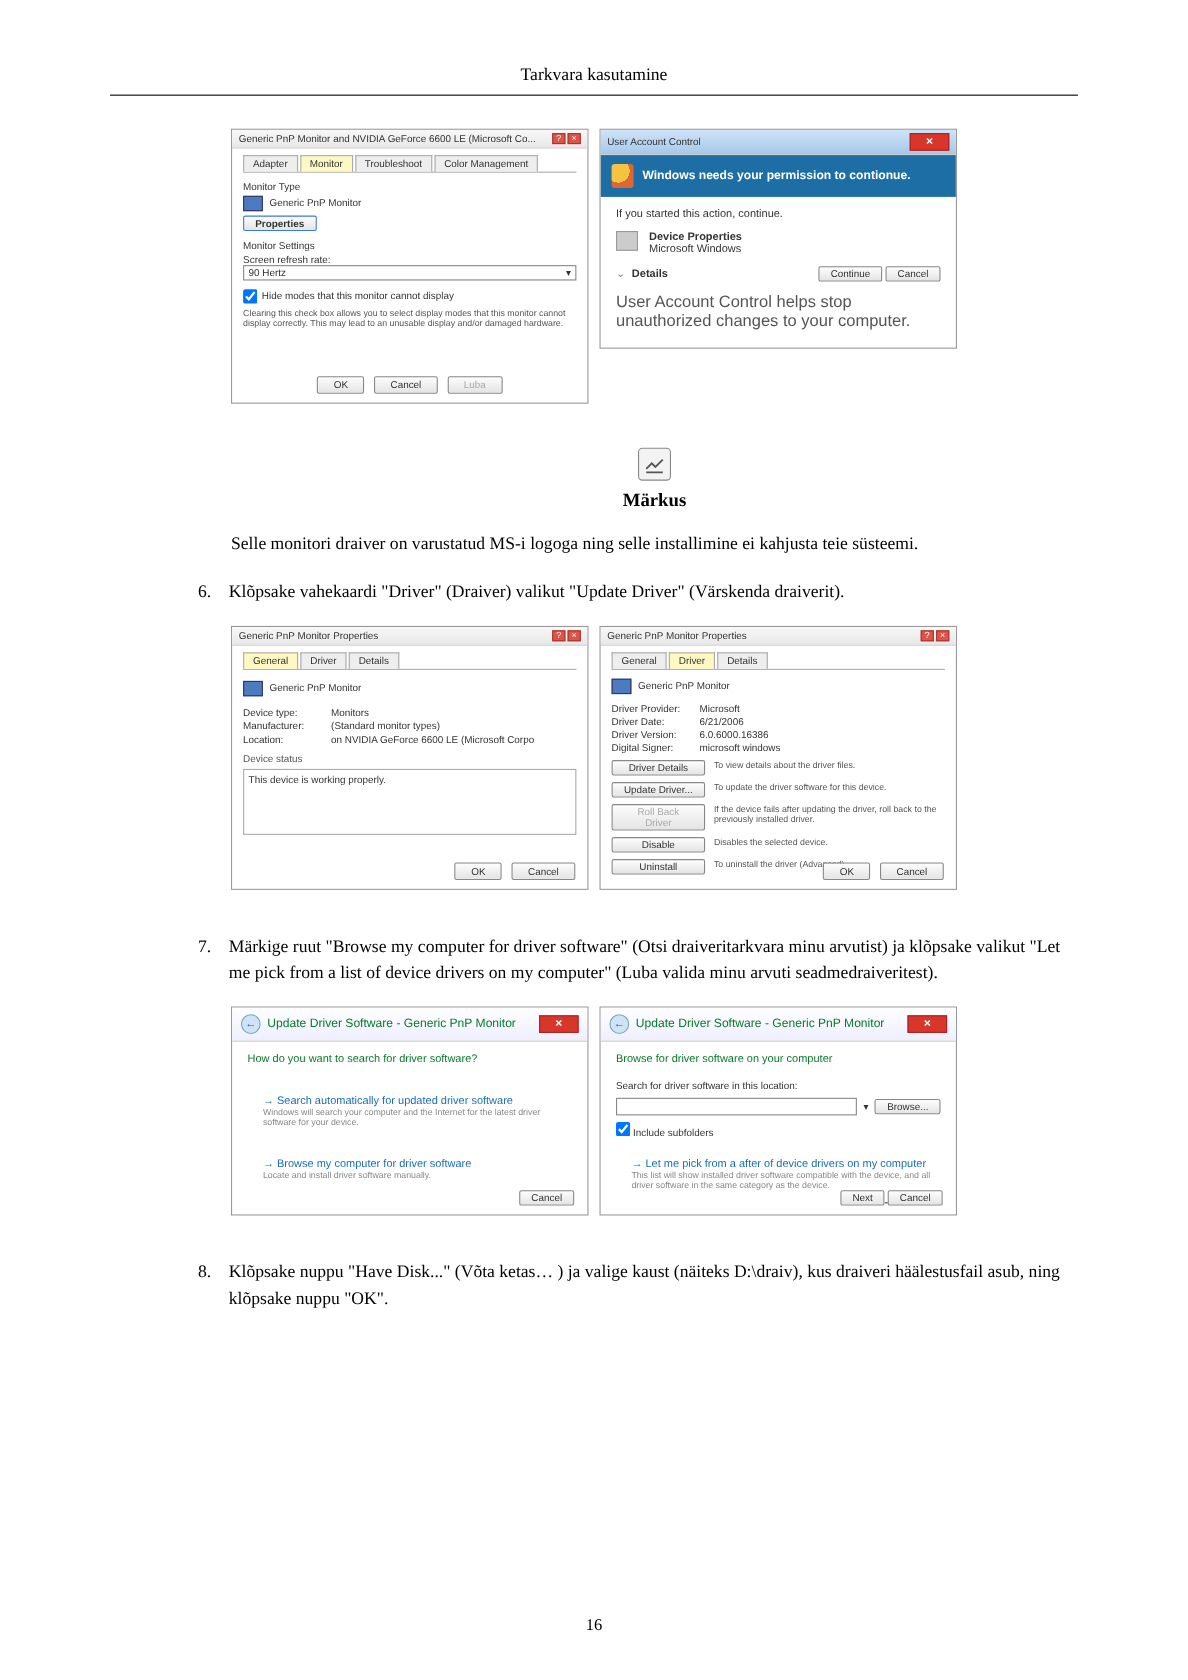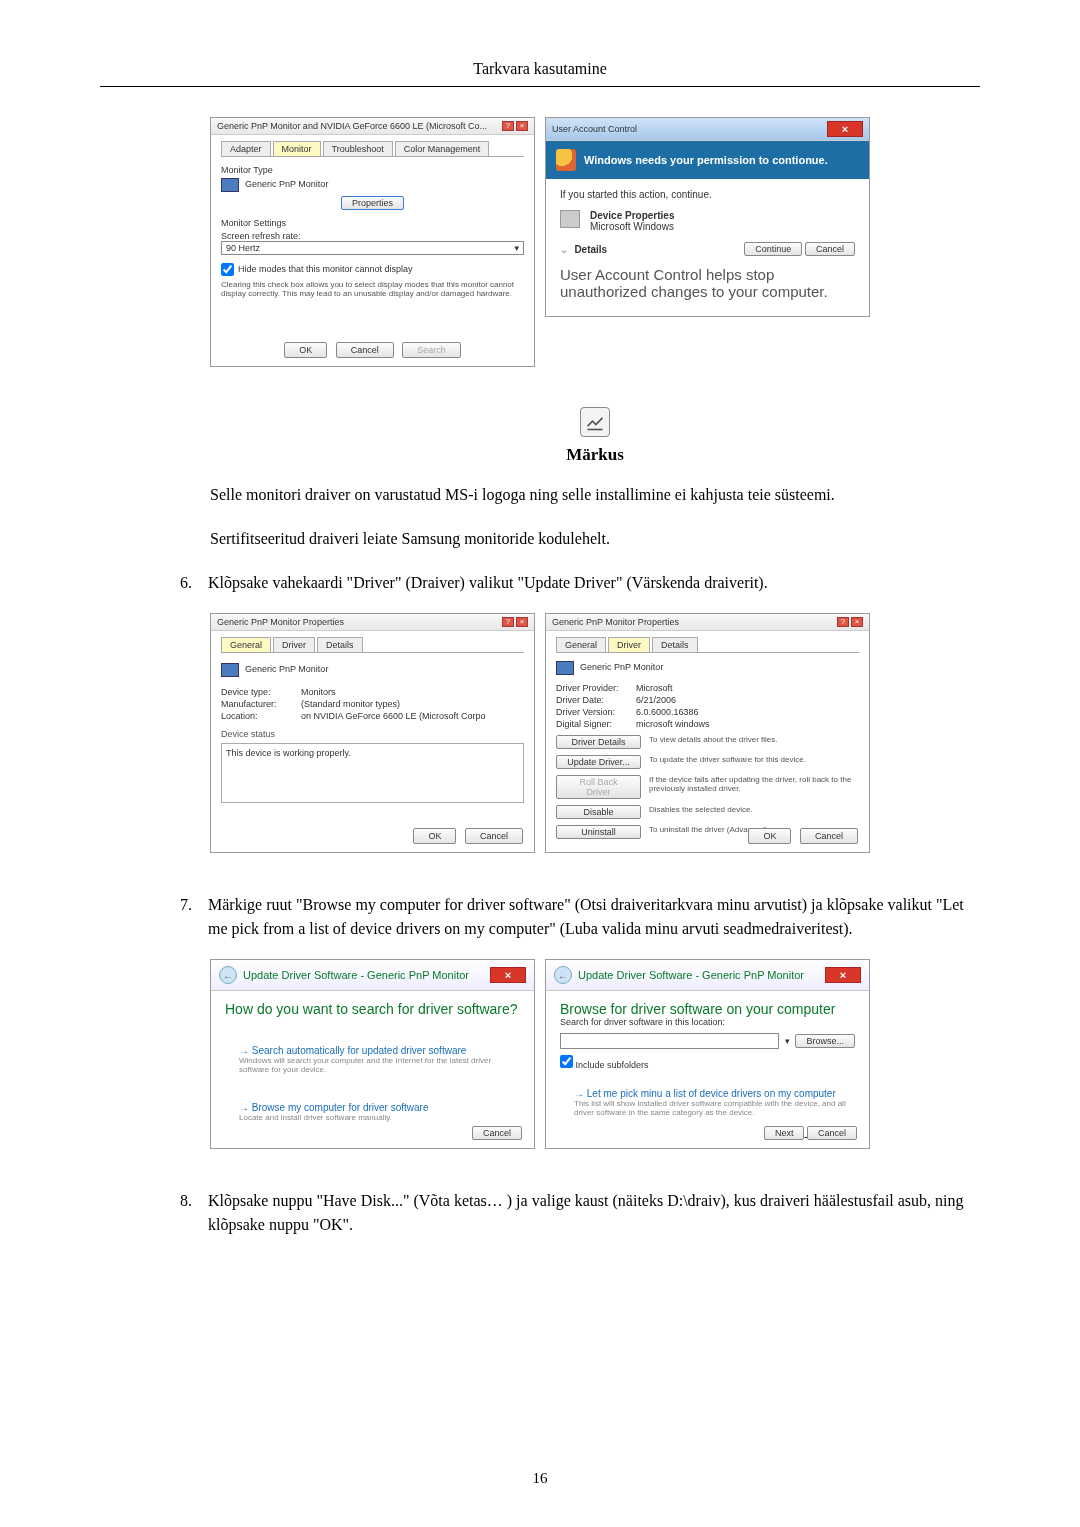--- a/index.html
+++ b/index.html
@@ -109,21 +109,21 @@
     .section-label { font-size:9px; color:#555; margin-top:8px; }
     .status-box { border:1px solid #aaa; height:60px; padding:4px; font-size:9px; margin-top:4px; }
     .driver-btn-row { display:flex; gap:8px; margin:6px 0; align-items:flex-start; }
     .driver-btn-row .btn { width:85px; text-align:center; flex-shrink:0; }
     .driver-btn-row .desc { font-size:8px; color:#555; flex:1; }
     
     .wizard-header { display:flex; align-items:center; gap:6px; padding:6px 8px; background:linear-gradient(#fff,#eef); border-bottom:1px solid #ccc; }
     .back-btn { width:18px; height:18px; border-radius:50%; background:#cfe3f7; border:1px solid #7ab; display:flex; align-items:center; justify-content:center; font-size:10px; color:#357; }
     .green-text { color:#0a7a2a; font-size:11px; }
     .wizard-body { padding:10px 14px; }
-    .wizard-q { font-size:14px; color:#0a7a2a; }
+    .wizard-q { font-size:10px; color:#0a7a2a; margin-bottom:14px; }
     .option { margin:28px 0; padding-left:14px; }
     .option-title { color:#1a6db8; font-size:10px; }
     .option-title::before { content:"→ "; color:#1a6db8; }
     .option-sub { color:#888; font-size:8px; }
     .wizard-footer { text-align:right; padding:8px 12px; }
     .browse-row { display:flex; gap:6px; align-items:center; margin:6px 0; }
     .path-input { flex:1; border:1px solid #888; height:16px; background:#fff; font-size:9px; padding:0 4px; color:#1a6db8; }
     .chk-line { font-size:9px; margin-top:6px; }
     
     .page-num { position:absolute; bottom:40px; left:0; width:100%; text-align:center; font-size:15px; }
@@ -149,39 +149,39 @@
       <div class="dlg-body">
         <div class="tabs">
           <div class="tab">Adapter</div>
           <div class="tab active">Monitor</div>
           <div class="tab">Troubleshoot</div>
           <div class="tab">Color Management</div>
         </div>
         <div class="group">
           <div class="group-label">Monitor Type</div>
           <div><span class="monitor-icon"></span><span>Generic PnP Monitor</span></div>
-          <div style="text-align:center; margin-top:4px;"><span class="btn" style="border-color:#3a7bd5;">Properties</span></div>
+          <div style="text-align:left; margin-top:4px;font-weight:bold;"><span class="btn" style="border-color:#3a7bd5;">Properties</span></div>
         </div>
         <div class="group">
           <div class="group-label">Monitor Settings</div>
           <div style="font-size:9px;">Screen refresh rate:</div>
           <div class="select">
               <span>90 Hertz</span>
               <span>▾</span>
             </div>
           <div class="checkbox" style="margin-top:8px;">
             <input type="checkbox" checked="" style=""><span>Hide modes that this monitor cannot display</span>
           </div>
           <div class="small-desc">Clearing this check box allows you to select display modes that this monitor cannot display correctly. This may lead to an unusable display and/or damaged hardware.</div>
         </div>
       </div>
       <div class="dlg-buttons" style="position:absolute; bottom:0; left:0; right:0;">
         <span class="btn">OK</span>
         <span class="btn">Cancel</span>
-        <span class="btn disabled">Search</span>
+        <span class="btn disabled">Luba</span>
       </div>
     </div>
 
     <div class="figure-box" style="height:200px;">
       <div class="dlg-title title-blue">
         <span>User Account Control</span>
         <span class="close-red">×</span>
       </div>
       <div class="uac-header">
         <div class="shield"></div>
@@ -214,21 +214,20 @@
   <div class="note-block">
     <div class="note-icon">
       <svg width="20" height="20" viewBox="0 0 24 24" fill="none" stroke="#555" stroke-width="2">
           <path d="M3 17l6-6 4 4 8-8"></path>
           <path d="M3 21h18"></path>
         </svg>
     </div>
     <div class="note-label">Märkus</div>
   </div>
   <div class="prose">Selle monitori draiver on varustatud MS-i logoga ning selle installimine ei kahjusta teie süsteemi.</div>
-  <div class="prose">Sertifitseeritud draiveri leiate Samsung monitoride kodulehelt.</div>
 
   <div class="step">
     <div class="step-num">6.</div>
     <div class="step-text">Klõpsake vahekaardi "Driver" (Draiver) valikut "Update Driver" (Värskenda draiverit).</div>
   </div>
 
   <div class="figure-row">
 
     <div class="figure-box" style="height:240px; position:relative;">
       <div class="dlg-title">
@@ -363,21 +362,21 @@
       <div class="wizard-body">
         <div class="wizard-q">Browse for driver software on your computer</div>
         <div style="font-size:9px;">Search for driver software in this location:</div>
         <div class="browse-row">
           <div class="path-input"></div>
           <span style="font-size:9px;">▾</span>
           <span class="btn">Browse...</span>
         </div>
         <div class="chk-line"><input type="checkbox" checked="" style=""> <span>Include subfolders</span></div>
         <div class="option" style="margin-top:18px;">
-          <div class="option-title">Let me pick minu a list of device drivers on my computer</div>
+          <div class="option-title">Let me pick from a after of device drivers on my computer</div>
           <div class="option-sub">This list will show installed driver software compatible with the device, and all driver software in the same category as the device.</div>
         </div>
       </div>
       <div class="wizard-footer" style="position:absolute; bottom:0; right:0;text-decoration:underline;">
         <span class="btn">Next</span>
         <span class="btn">Cancel</span>
       </div>
     </div>
   </div>
 

